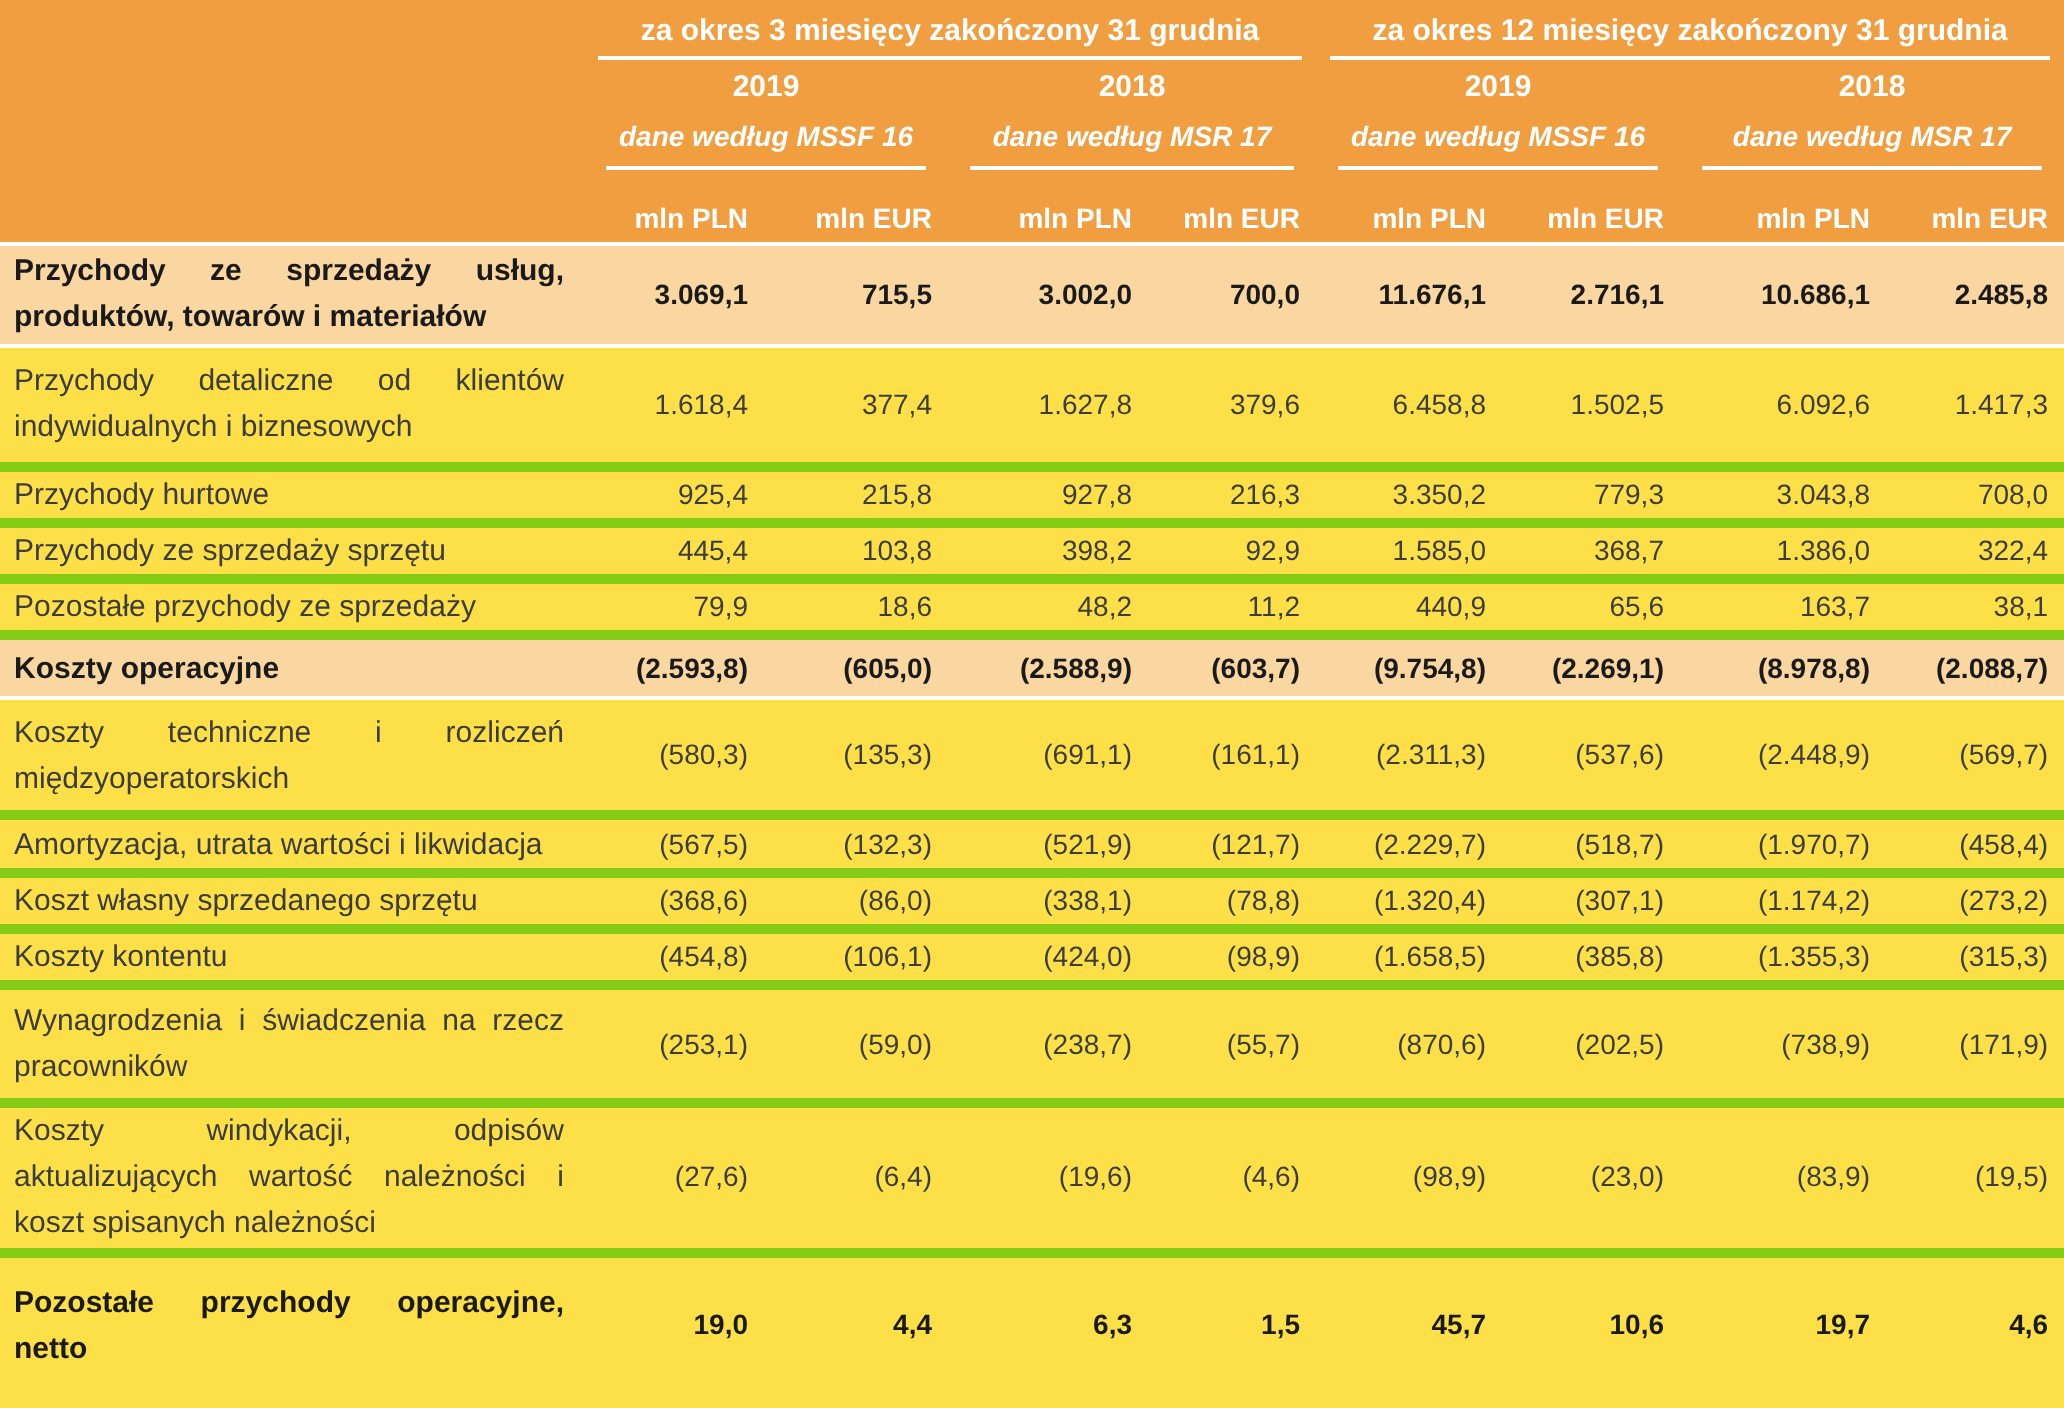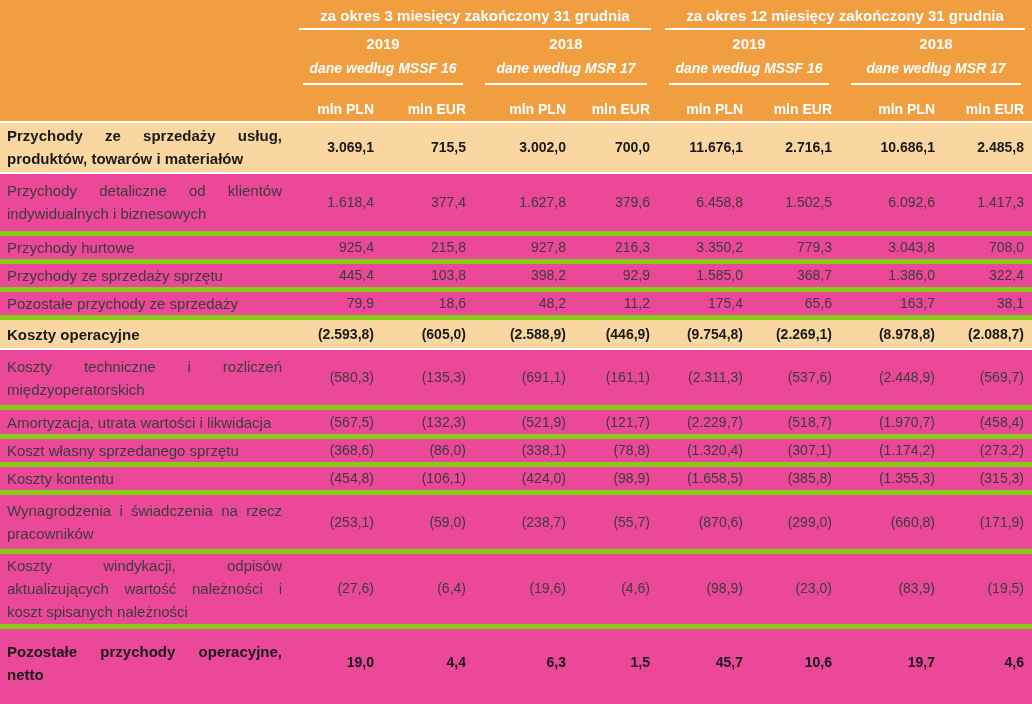--- a/index.html
+++ b/index.html
@@ -2,21 +2,21 @@
 <html style="--orange: #F09E40; --peach: #FAD7A1; --ink: #3C3C3C;"><head>
 <meta charset="utf-8">
 <style>
   :root{
     --orange:#F09E40;
     --peach:#FAD7A1;
     --ink:#3C3C3C;
   }
   html,body{margin:0;padding:0;background:#fff;}
   body{font-family:"Liberation Sans", sans-serif;color:var(--ink);}
-  .page{width:1032px;height:704px;overflow:hidden;background:#ec4899;}
+  .page{width:1032px;height:704px;overflow:hidden;background:#fde047;}
   table{width:1032px;height:697px;border-collapse:collapse;table-layout:fixed;}
 
   
   thead th{background:var(--orange);color:#fff;font-weight:bold;vertical-align:bottom;padding:0;}
   tr.h-period{height:30px;}
   tr.h-year{height:27px;}
   tr.h-basis{height:28px;padding-left:28px;}
   tr.h-unit{height:23px;}
   tr.h-period th.group{padding:0 7px;}
   tr.h-period th.group .u{border-bottom:2px solid #fff;padding:5px 0 4px;font-size:15px;text-align:center;}
@@ -154,31 +154,31 @@
     <td class="val">368,7</td>
     <td class="val">1.386,0</td>
     <td class="val">322,4</td>
   </tr>
         <tr class="row normal">
     <td class="label">Pozostałe przychody ze sprzedaży</td>
     <td class="val">79,9</td>
     <td class="val">18,6</td>
     <td class="val">48,2</td>
     <td class="val">11,2</td>
-    <td class="val">175,4</td>
+    <td class="val">440,9</td>
     <td class="val">65,6</td>
     <td class="val">163,7</td>
     <td class="val">38,1</td>
   </tr>
         <tr class="row highlight">
     <td class="label">Koszty operacyjne</td>
     <td class="val">(2.593,8)</td>
     <td class="val">(605,0)</td>
     <td class="val">(2.588,9)</td>
-    <td class="val">(446,9)</td>
+    <td class="val">(603,7)</td>
     <td class="val">(9.754,8)</td>
     <td class="val">(2.269,1)</td>
     <td class="val">(8.978,8)</td>
     <td class="val">(2.088,7)</td>
   </tr>
         <tr class="row normal">
     <td class="label">Koszty techniczne i rozliczeń międzyoperatorskich</td>
     <td class="val">(580,3)</td>
     <td class="val">(135,3)</td>
     <td class="val">(691,1)</td>
@@ -221,22 +221,22 @@
     <td class="val">(1.355,3)</td>
     <td class="val">(315,3)</td>
   </tr>
         <tr class="row normal">
     <td class="label">Wynagrodzenia i świadczenia na rzecz pracowników</td>
     <td class="val">(253,1)</td>
     <td class="val">(59,0)</td>
     <td class="val">(238,7)</td>
     <td class="val">(55,7)</td>
     <td class="val">(870,6)</td>
-    <td class="val">(299,0)</td>
-    <td class="val">(660,8)</td>
+    <td class="val">(202,5)</td>
+    <td class="val">(738,9)</td>
     <td class="val">(171,9)</td>
   </tr>
         <tr class="row normal">
     <td class="label">Koszty windykacji, odpisów aktualizujących wartość należności i koszt spisanych należności</td>
     <td class="val">(27,6)</td>
     <td class="val">(6,4)</td>
     <td class="val">(19,6)</td>
     <td class="val">(4,6)</td>
     <td class="val">(98,9)</td>
     <td class="val">(23,0)</td>

